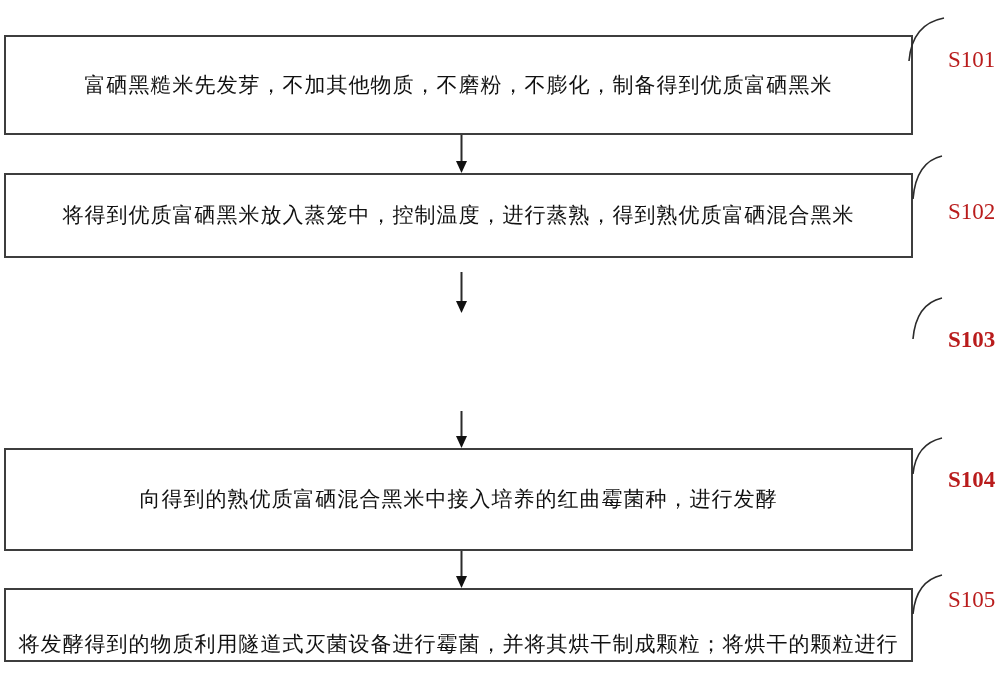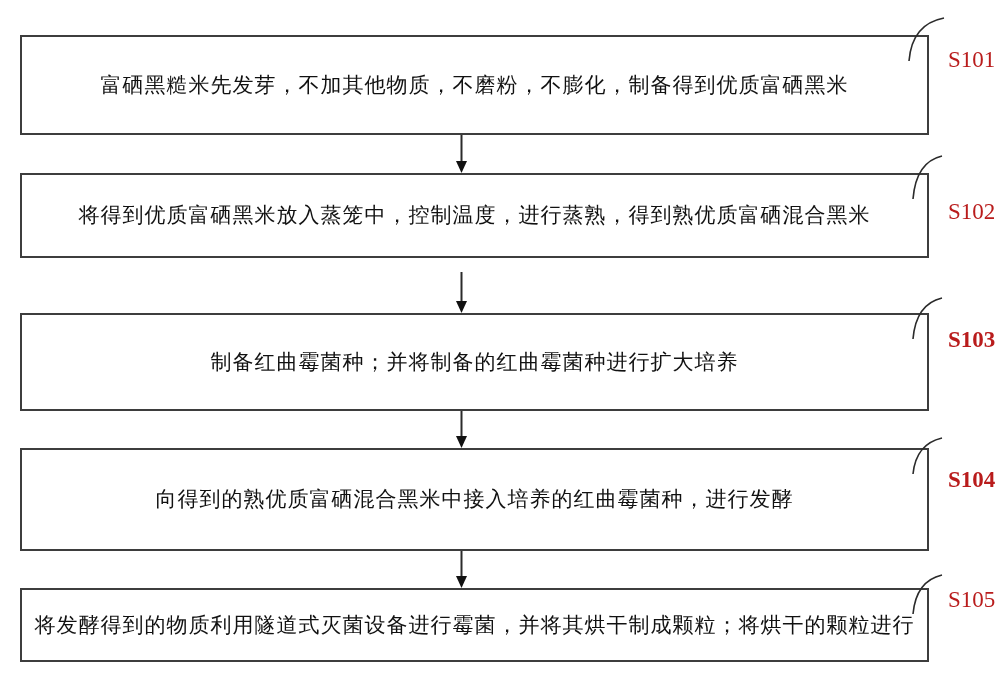--- a/index.html
+++ b/index.html
@@ -11,21 +11,21 @@
     position: relative;
     width: 1000px;
     height: 696px;
     background: #ffffff;
     font-family: "Liberation Serif", "DejaVu Serif", serif;
     color: #111111;
     overflow: hidden;
   }
   .flow-box {
     position: absolute;
-    left: 20px;
+    left: 4px;
     width: 909px;
     box-sizing: border-box;
     border: 2px solid #3d3d3d;
     background: #ffffff;
     display: flex;
     flex-direction: column;
     justify-content: center;
     align-items: center;
   }
   .box-line {
@@ -61,29 +61,26 @@
 <div id="stage">
 
   <div class="flow-box" style="top:35px;height:100px;">
     <div class="box-line">富硒黑糙米先发芽，不加其他物质，不磨粉，不膨化，制备得到优质富硒黑米</div>
   </div>
 
   <div class="flow-box" style="top:173px;height:85px;">
     <div class="box-line">将得到优质富硒黑米放入蒸笼中，控制温度，进行蒸熟，得到熟优质富硒混合黑米</div>
   </div>
 
-  <div class="flow-box" style="top:313px;height:98px;">
-    <div class="box-line">制备红曲霉菌种；并将制备的红曲霉菌种进行扩大培养</div>
-  </div>
 
   <div class="flow-box" style="top:448px;height:103px;">
     <div class="box-line">向得到的熟优质富硒混合黑米中接入培养的红曲霉菌种，进行发酵</div>
   </div>
 
-  <div class="flow-box" style="top:588px;height:74px;">
+  <div class="flow-box" style="top:588px;height:74px;justify-content:flex-end;">
     <div class="box-line">将发酵得到的物质利用隧道式灭菌设备进行霉菌，并将其烘干制成颗粒；将烘干的颗粒进行</div>
   </div>
 
   <div class="step-label" style="top:4px;">S101</div>
   <div class="step-label" style="top:156px;">S102</div>
   <div class="step-label" style="top:284px;font-weight:bold;">S103</div>
   <div class="step-label" style="top:424px;font-weight:bold;">S104</div>
   <div class="step-label" style="top:544px;">S105</div>
 
   <svg id="overlay" viewBox="0 0 1000 696" xmlns="http://www.w3.org/2000/svg">

